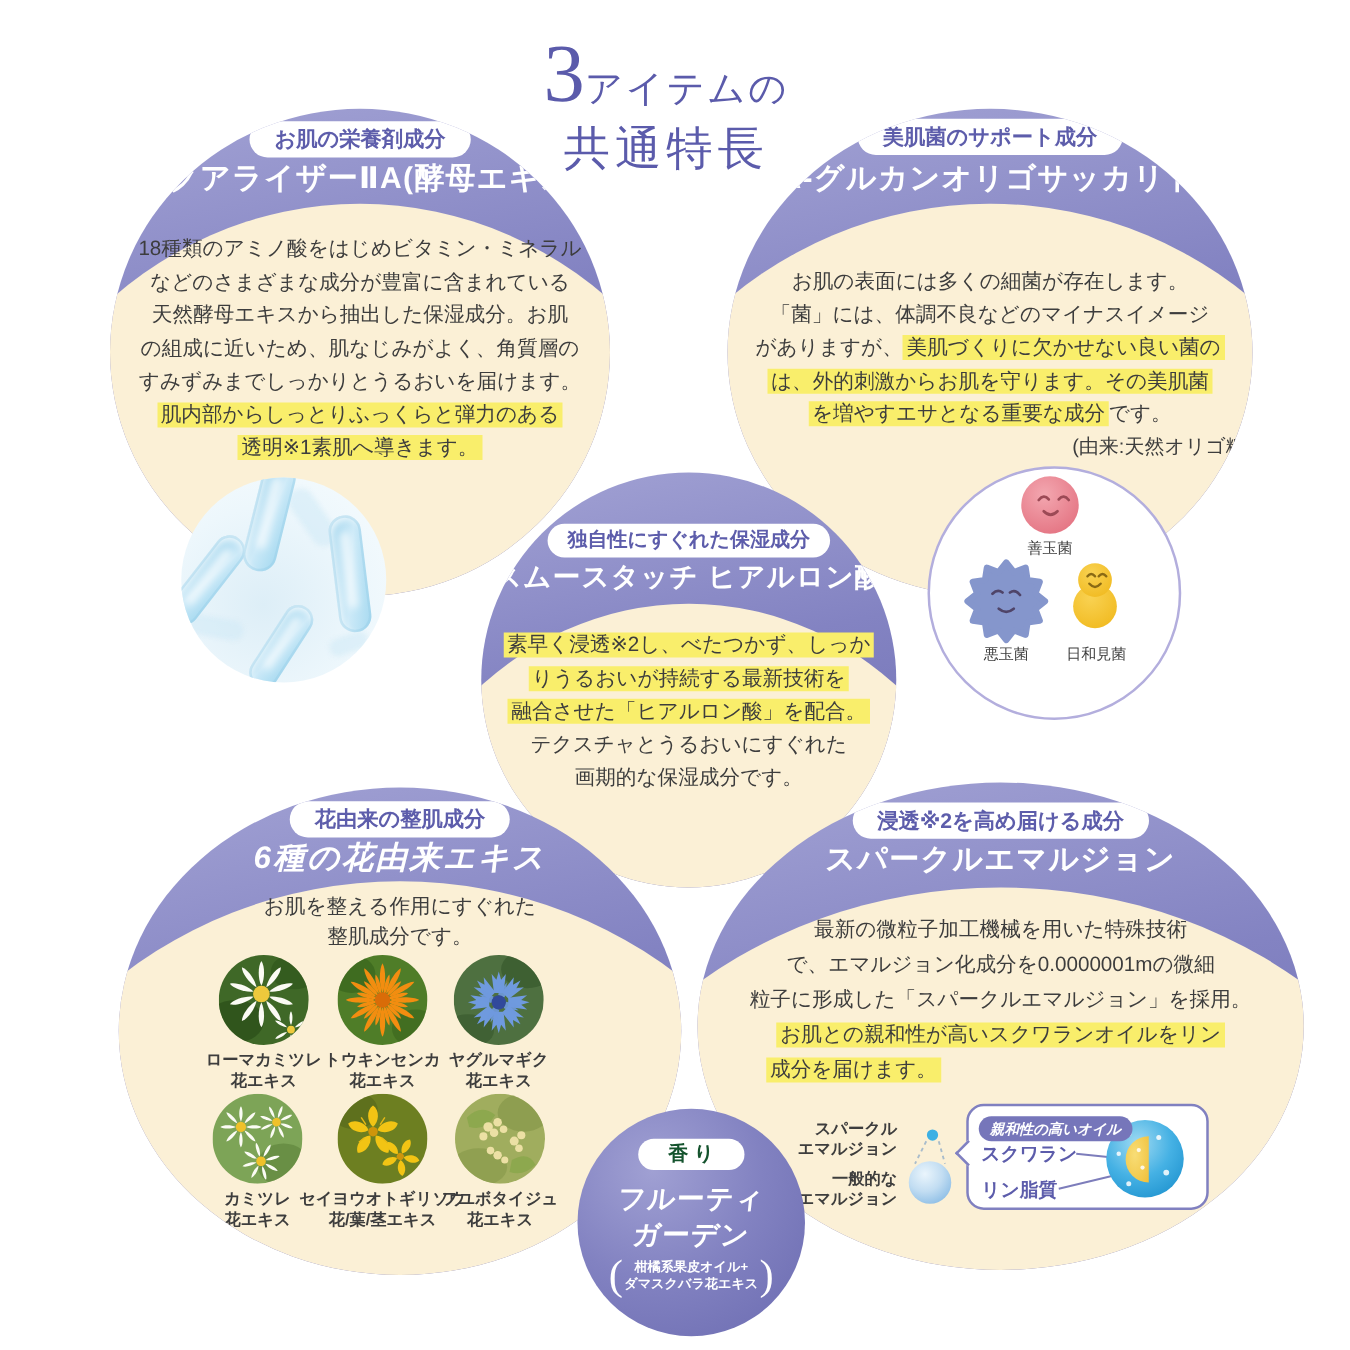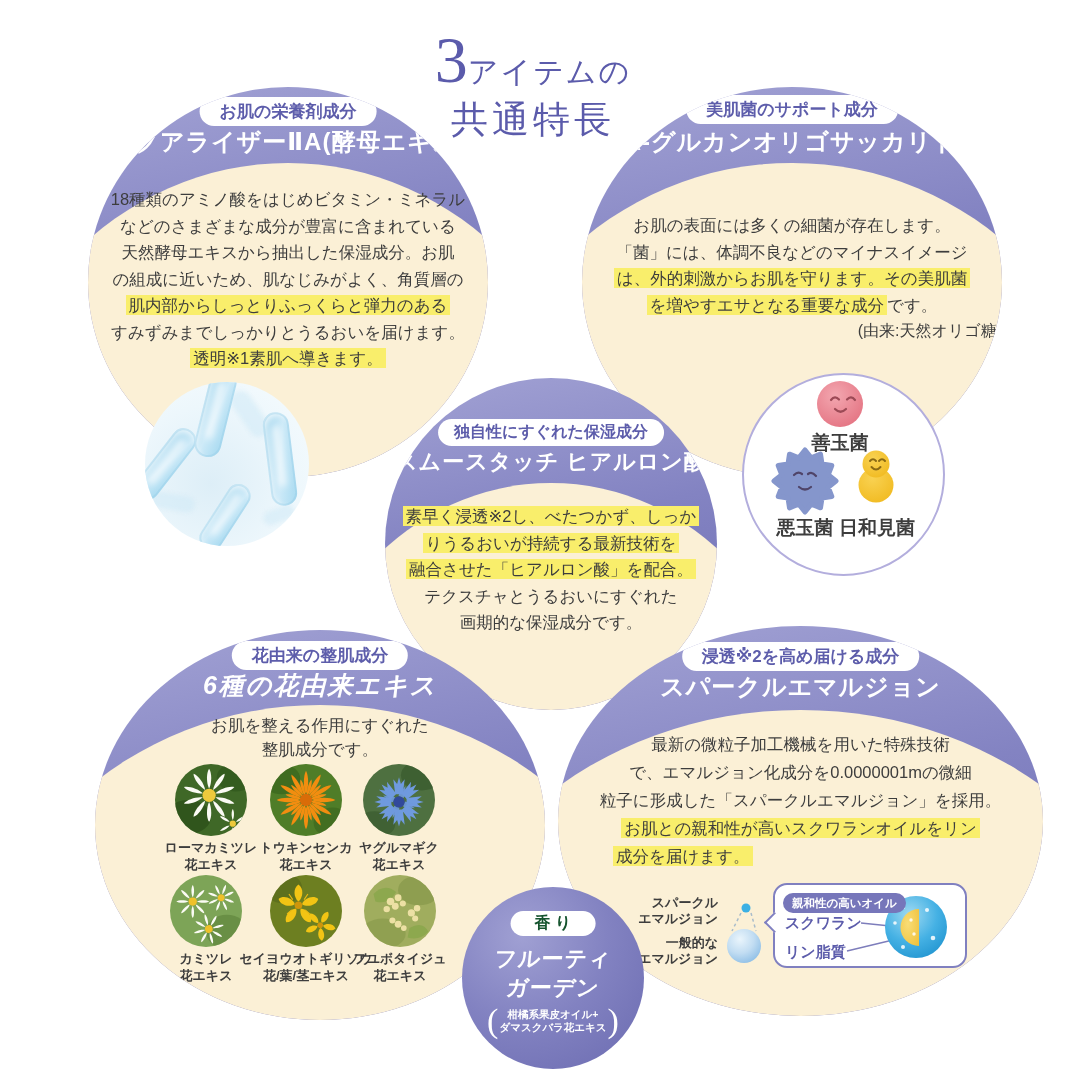--- a/index.html
+++ b/index.html
@@ -35,38 +35,38 @@
   .rod{position:absolute;border-radius:999px;
         background:linear-gradient(100deg,#9ad2ec,#cdeaf8 52%,#a5d9f0);
         box-shadow:inset 0 0 0 2px rgba(140,200,230,.35), inset 3px 3px 6px rgba(255,255,255,.8);}
   .rod::after{content:'';position:absolute;left:30%;top:14%;width:34%;height:66%;border-radius:999px;
         background:rgba(255,255,255,.6);filter:blur(3px);}
   .rod-faint{position:absolute;border-radius:999px;background:#cfe9f6;opacity:.55;filter:blur(2px);}
 
   
   .bact{position:absolute;left:742px;top:373px;width:203px;height:203px;border-radius:50%;
         background:#fff;border:2px solid #b3aedd;z-index:4;box-sizing:border-box;}
-  .bact-label{position:absolute;transform:translateX(-50%);font-size:19px;font-weight:700;
+  .bact-label{position:absolute;transform:translateX(-50%);font-size:12px;font-weight:400;
         color:#3d3d3d;white-space:nowrap;}
 
   
   .fcell{position:absolute;width:150px;text-align:center;z-index:4;}
   .fimg{width:72px;height:72px;border-radius:50%;overflow:hidden;margin:0 auto;display:block;}
   .flabel{font-size:13px;line-height:17px;font-weight:600;color:#3d3d3d;margin-top:3px;white-space:nowrap;}
 
   
   .diagram{position:absolute;left:72px;top:257px;width:370px;height:125px;z-index:4;}
   .diag-label{position:absolute;left:0;width:88px;text-align:right;font-size:13px;line-height:15.5px;
         font-weight:700;color:#3d3d3d;}
   .bubble{position:absolute;left:143px;top:0;width:194px;height:85px;background:#fff;
         border:2.5px solid #8080c0;border-radius:14px;box-sizing:border-box;}
   .bubble-tip{position:absolute;left:-8px;top:30px;width:13px;height:13px;background:#fff;
         border-left:2.5px solid #8080c0;border-bottom:2.5px solid #8080c0;transform:rotate(45deg);}
   .bubble-pill{position:absolute;left:8px;top:8px;background:#7676ba;color:#fff;font-size:11.5px;
-        font-weight:700;border-radius:999px;padding:2.5px 9px;white-space:nowrap;}
+        font-weight:700;border-radius:999px;padding:2.5px 9px;white-space:nowrap;font-style:italic;}
   .bubble-word{position:absolute;left:10px;color:#5c5cab;font-weight:700;font-size:15px;white-space:nowrap;}
   .diag-svg{position:absolute;left:0;top:0;}
 
   
   .scent{position:absolute;left:462px;top:887px;width:182px;height:182px;border-radius:50%;
         background:radial-gradient(circle at 33% 27%,#a0a0d3 0%,#8282c1 48%,#6d6db2 95%);
         z-index:5;text-align:center;color:#fff;}
   .scent-pill{position:absolute;left:50%;transform:translateX(-50%);top:24px;background:#fff;
         color:#14532d;font-weight:700;border-radius:999px;padding:2px 24px;font-size:16px;white-space:nowrap;}
   .scent-name{position:absolute;left:0;right:0;font-size:22px;font-weight:700;letter-spacing:1px;
@@ -91,33 +91,34 @@
 
   <div class="blob" style="left:88px;top:87px;width:400px;height:390px;">
     <div class="cream" style="top:76px;"></div>
     <div class="pill" style="top:10px;">お肌の栄養剤成分</div>
     <div class="blob-title" style="top:39px;">アクアライザーⅡA(酵母エキス)</div>
     <div class="blob-body" style="top:99px;">
       <span class="line">18種類のアミノ酸をはじめビタミン・ミネラル</span>
       <span class="line">などのさまざまな成分が豊富に含まれている</span>
       <span class="line">天然酵母エキスから抽出した保湿成分。お肌</span>
       <span class="line">の組成に近いため、肌なじみがよく、角質層の</span>
+      <span class="line">すみずみまでしっかりとうるおいを届けます。</span>
       <span class="line"><span class="hl">肌内部からしっとりふっくらと弾力のある</span></span>
-      <span class="line">すみずみまでしっかりとうるおいを届けます。</span>
       <span class="line"><span class="hl">透明※1素肌へ導きます。</span></span>
     </div>
   </div>
 
   <div class="blob" style="left:582px;top:87px;width:420px;height:390px;">
     <div class="cream" style="top:76px;"></div>
     <div class="pill" style="top:8px;">美肌菌のサポート成分</div>
     <div class="blob-title" style="top:39px;">α-グルカンオリゴサッカリド</div>
     <div class="blob-body" style="top:99px;margin-top:26px;">
       <span class="line">お肌の表面には多くの細菌が存在します。</span>
       <span class="line">「菌」には、体調不良などのマイナスイメージ</span>
+      <span class="line"><span>がありますが、</span><span class="hl">美肌づくりに欠かせない良い菌の</span></span>
       <span class="line"><span class="hl">は、外的刺激からお肌を守ります。その美肌菌</span></span>
       <span class="line"><span class="hl">を増やすエサとなる重要な成分</span><span>です。</span></span>
       <span class="line line-left">(由来:天然オリゴ糖)</span>
     </div>
   </div>
 
   <div class="blob" style="left:385px;top:378px;width:332px;height:332px;">
     <div class="cream" style="top:105px;"></div>
     <div class="pill" style="top:41px;font-size:16px;padding:3px 16px;">独自性にすぐれた保湿成分</div>
     <div class="blob-title" style="top:69px;font-size:22px;">スムースタッチ ヒアルロン酸</div>

